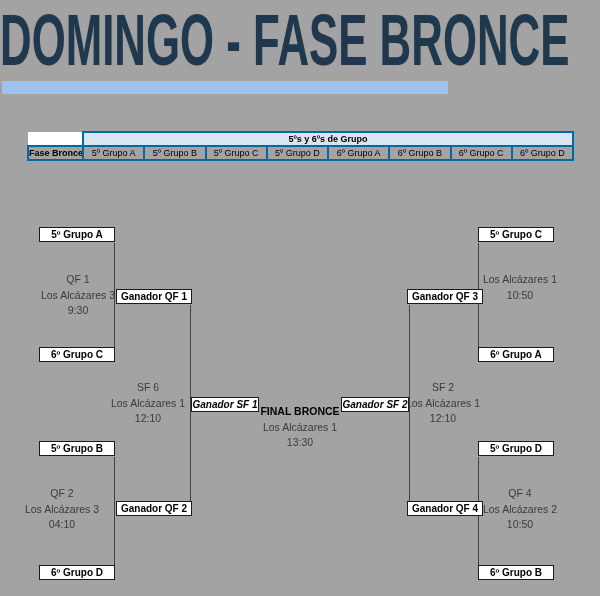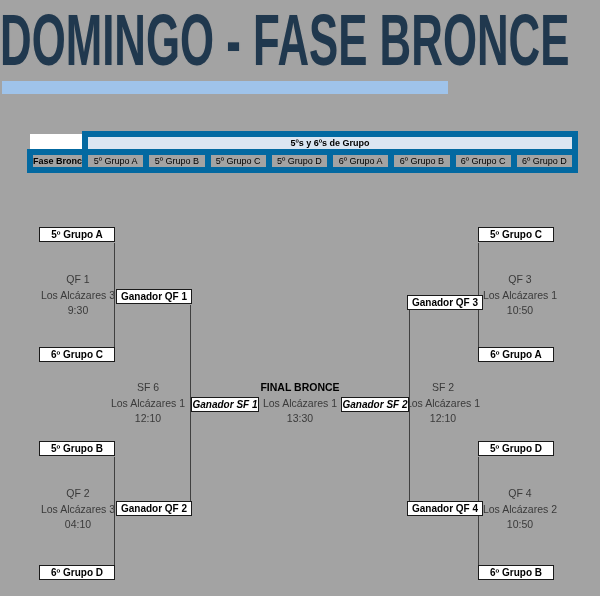--- a/index.html
+++ b/index.html
@@ -18,41 +18,41 @@
   .bar{
     position:absolute;left:2px;top:81px;width:446px;height:13px;
     background:var(--c-bar,#9fc3ea);
   }
   
   .grp-table{
     position:absolute;left:27px;top:131px;width:545px;
     border-collapse:collapse;table-layout:fixed;
     font-size:9px;line-height:11px;text-align:center;
   }
-  .grp-table td{border:6px solid #0369a1;height:12px;padding:0;overflow:hidden;white-space:nowrap;}
+  .grp-table td{border:2px solid #0369a1;height:12px;padding:0;overflow:hidden;white-space:nowrap;}
   .grp-table td.nocell{border:none;background:#fff;}
   .grp-table td.hdr{background:var(--c-header-bg,#dbe5f1);font-weight:bold;}
   .grp-table td.lbl{font-weight:bold;}
   
   .team-box,.winner-box{
     position:absolute;height:13px;background:#fff;border:1.5px solid #1a1a1a;
     font-weight:bold;font-size:10px;line-height:13px;text-align:center;
     white-space:nowrap;z-index:3;
   }
   .team-box{width:74px;}
   .winner-box{width:74px;}
   .winner-box.sf{width:66px;font-style:italic;}
   
   .vline{position:absolute;width:1.3px;background:#404040;z-index:1;}
   
   .match-info{
     position:absolute;width:96px;text-align:center;
     font-size:10.5px;line-height:15.5px;color:#3a3a3a;z-index:2;white-space:nowrap;
   }
-  .mi-line.strong{font-weight:bold;color:#000;}
+  .mi-line.strong{font-weight:bold;color:#000;margin-top:24px;}
 </style>
 </head>
 <body>
 
 <div class="stage">
 
   <h1 class="title">DOMINGO - FASE BRONCE</h1>
   <div class="bar"></div>
 
   <table class="grp-table">
@@ -89,35 +89,34 @@
   <div class="team-box" style="left:39px;top:227px">5º Grupo A</div>
   <div class="match-info" style="left:30px;top:272px">
     <div class="mi-line">QF 1</div>
     <div class="mi-line">Los Alcázares 3</div>
     <div class="mi-line">9:30</div>
   </div>
   <div class="winner-box" style="left:116px;top:289px">Ganador QF 1</div>
   <div class="team-box" style="left:39px;top:347px">6º Grupo C</div>
 
   <div class="team-box" style="left:39px;top:441px">5º Grupo B</div>
-  <div class="match-info" style="left:30px;top:486px">
+  <div class="match-info" style="left:14px;top:486px">
     <div class="mi-line">QF 2</div>
     <div class="mi-line">Los Alcázares 3</div>
     <div class="mi-line">04:10</div>
   </div>
   <div class="winner-box" style="left:116px;top:501px">Ganador QF 2</div>
   <div class="team-box" style="left:39px;top:565px">6º Grupo D</div>
 
   <div class="team-box" style="left:478px;top:227px">5º Grupo C</div>
   <div class="match-info" style="left:472px;top:272px">
-    <div class="mi-line">QF 3</div>
     <div class="mi-line">Los Alcázares 1</div>
     <div class="mi-line">10:50</div>
   </div>
-  <div class="winner-box" style="left:407px;top:295px">Ganador QF 3</div>
+  <div class="winner-box" style="left:407px;top:289px">Ganador QF 3</div>
   <div class="team-box" style="left:478px;top:347px">6º Grupo A</div>
 
   <div class="team-box" style="left:478px;top:441px">5º Grupo D</div>
   <div class="match-info" style="left:472px;top:486px">
     <div class="mi-line">QF 4</div>
     <div class="mi-line">Los Alcázares 2</div>
     <div class="mi-line">10:50</div>
   </div>
   <div class="winner-box" style="left:407px;top:501px">Ganador QF 4</div>
   <div class="team-box" style="left:478px;top:565px">6º Grupo B</div>

